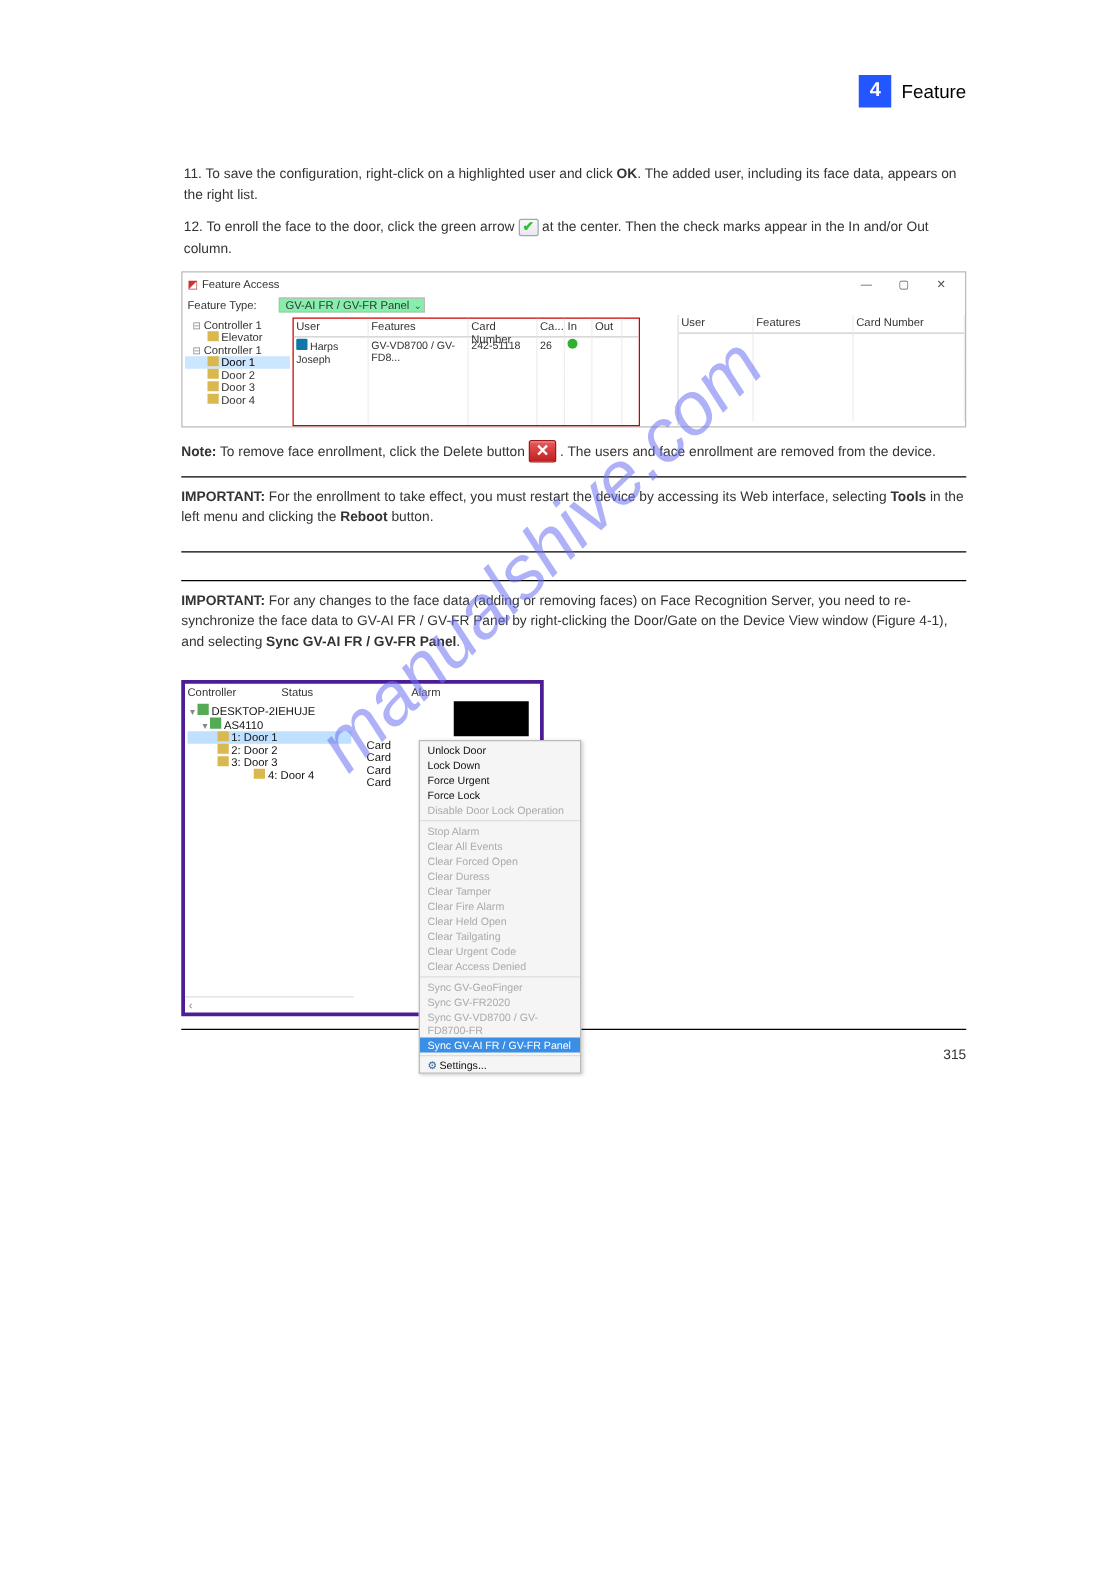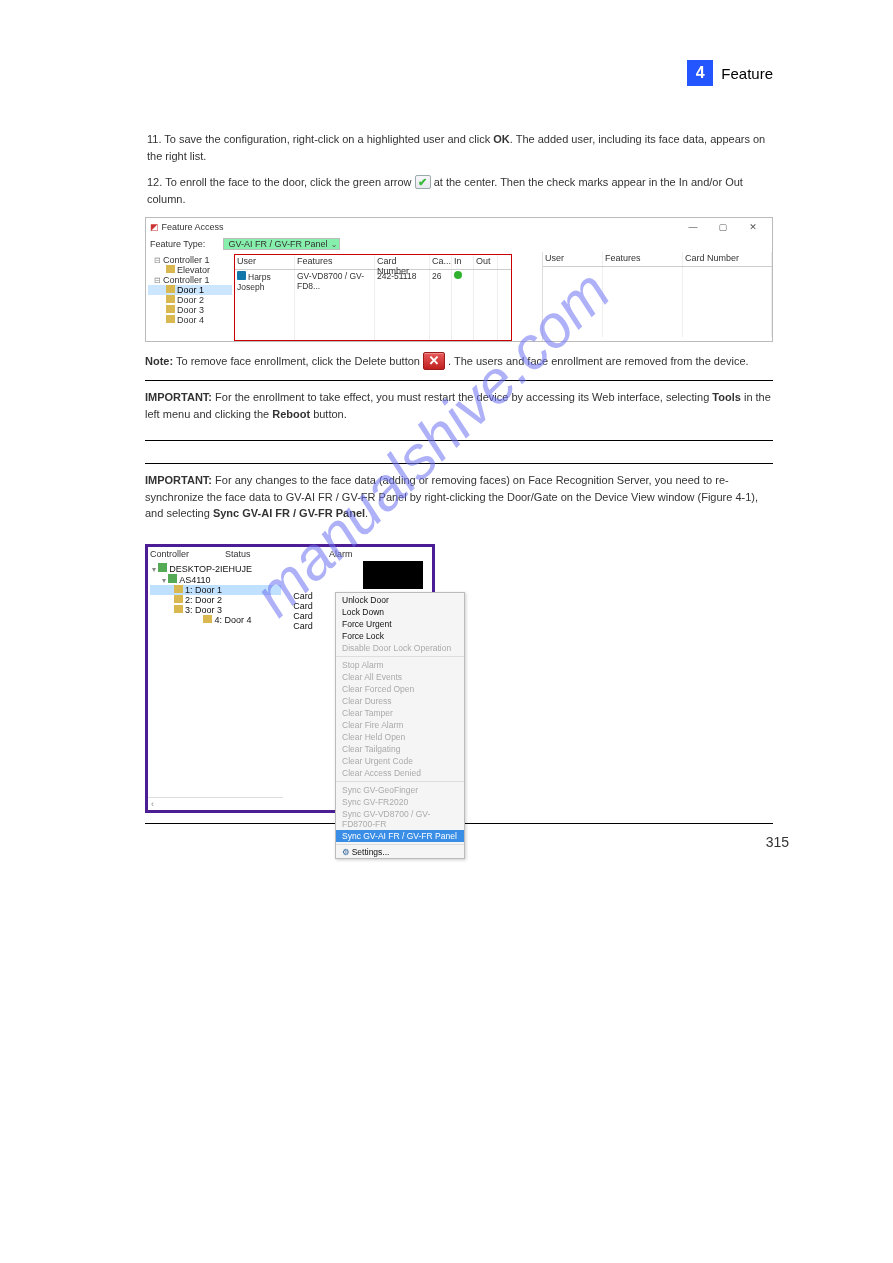--- a/index.html
+++ b/index.html
@@ -289,13 +289,13 @@
           <span style="color:#369;margin-right:2px;">⚙</span><span>Settings...</span>
         </div>
       </div>
     </div>
   </div>
 
   <hr class="thick">
 
 </div>
 
-<div style="position:absolute;bottom:40px;right:104px;font-size:14px;">315</div>
+<div style="position:absolute;bottom:40px;right:120px;font-size:11px;">315</div>
 
 </body></html>

